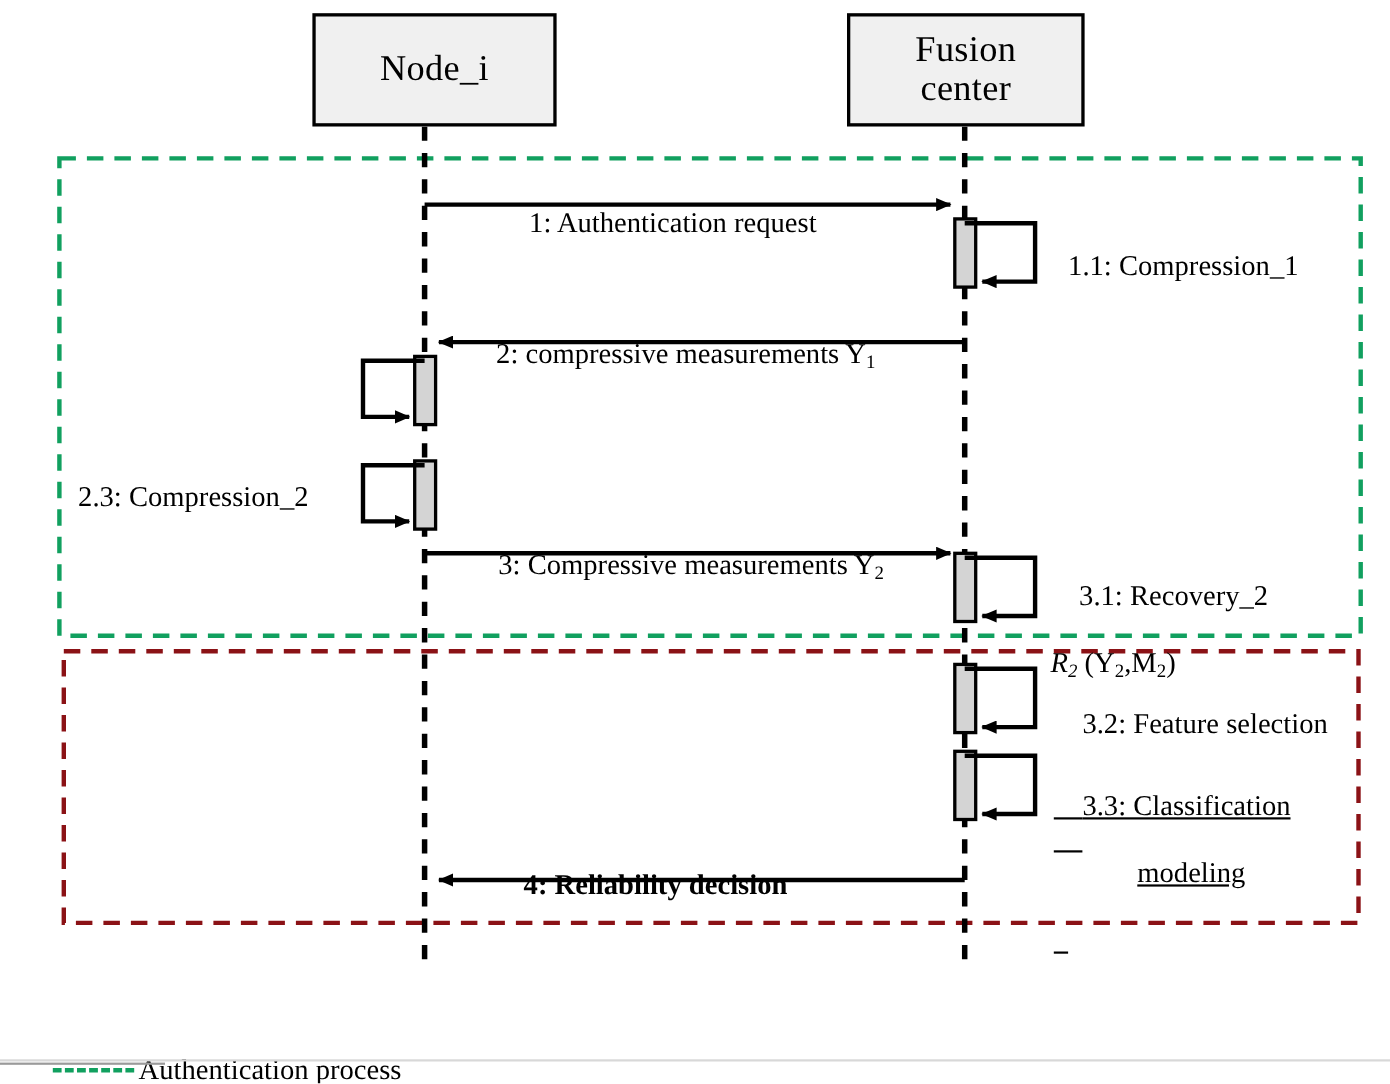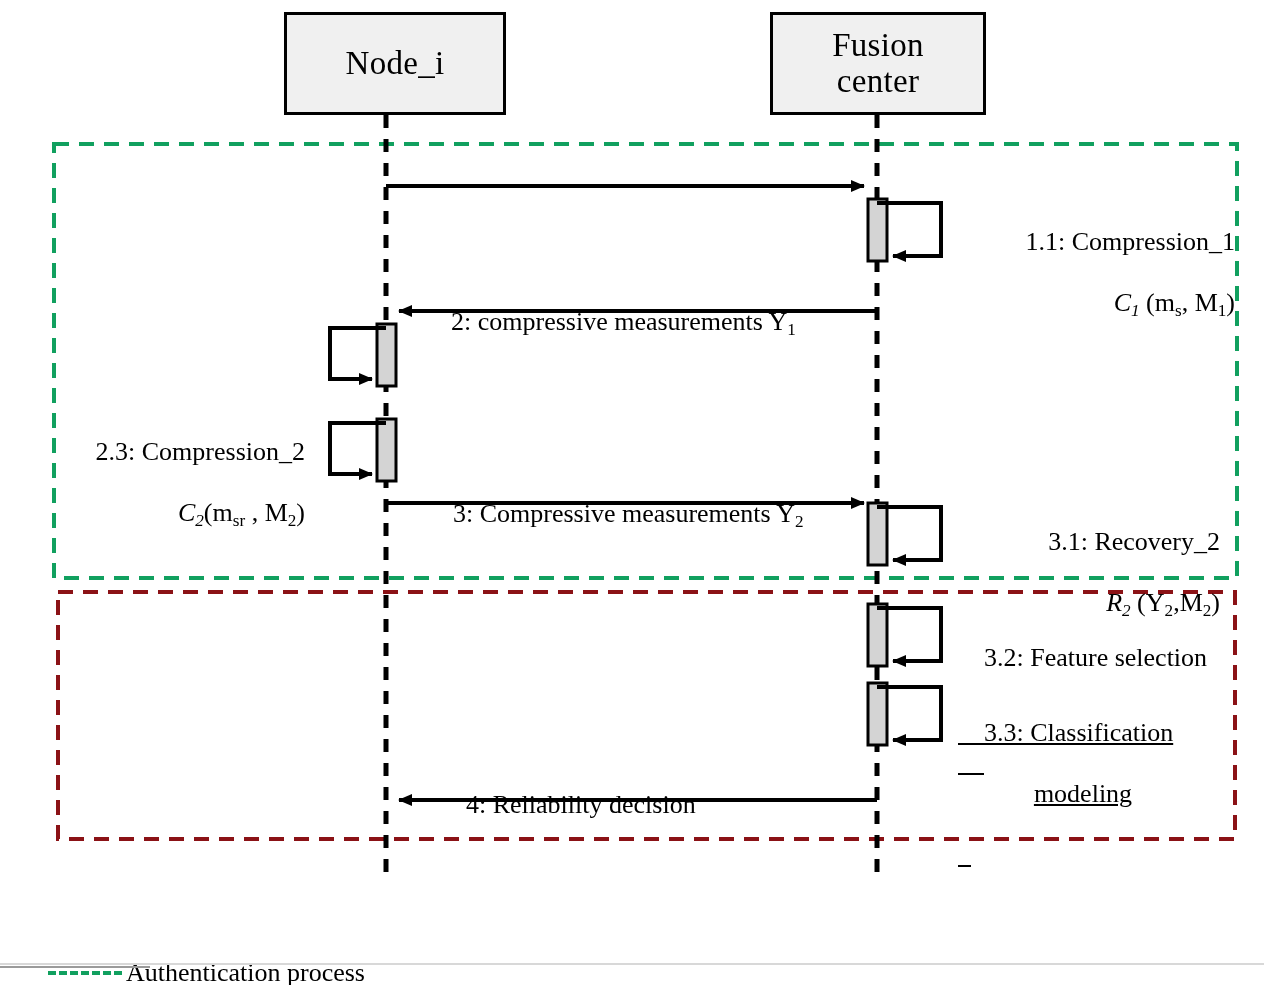--- a/index.html
+++ b/index.html
@@ -38,21 +38,21 @@
     line-height: 1.08;
     letter-spacing: 0.3px;
   }
   .lbl {
     position: absolute;
     font-size: 26px;
     line-height: 1.18;
     white-space: pre;
   }
   .lbl .l2 { display: block; }
-  .lbl.right-al { text-align: right; }
+  .lbl.right-al { }
   i.it { font-style: italic; }
   sub { font-size: 0.66em; vertical-align: -0.28em; }
   .msg-text {
     position: absolute;
     font-size: 26px;
     white-space: pre;
   }
   .legend {
     position: absolute;
     font-size: 26px;
@@ -137,44 +137,45 @@
 
   <div class="lifeline-box" style="left:770px; top:12px; width:216px; height:103px; flex-direction:column;">
     <span>Fusion</span>
     <span>center</span>
   </div>
 
   <div class="lifeline-box" style="left:284px; top:12px; width:222px; height:103px;">
     <span>Node_i</span>
   </div>
 
+  <div class="msg-text" style="left:455px; top:158px;">
+    <span>1: Authentication request</span>
+  </div>
 
   <div class="msg-text" style="left:425px; top:277px;">
     <span>2: compressive measurements Y</span><sub>1</sub>
   </div>
 
   <div class="msg-text" style="left:427px; top:469px;">
     <span>3: Compressive measurements Y</span><sub>2</sub>
   </div>
 
-  <div class="msg-text" style="left:440px; top:760px;">
+  <div class="msg-text" style="left:450px; top:760px;font-weight:bold;">
     <span>4: Reliability decision</span>
   </div>
 
   <div class="lbl right-al" style="left:945px; top:196px; width:290px;">
     <span>1.1: Compression_1</span>
-    <span class="l2"><i class="it">C</i><i class="it"><sub>1</sub></i><span> (m</span><sub>s</sub><span>, M</span><sub>1</sub><span>)</span></span>
   </div>
 
   <div class="lbl right-al" style="left:40px; top:310px; width:275px;">
   </div>
 
-  <div class="lbl right-al" style="left:15px; top:406px; width:290px;">
+  <div class="lbl right-al" style="left:45px; top:406px; width:290px;">
     <span>2.3: Compression_2</span>
-    <span class="l2"><i class="it">C</i><i class="it"><sub>2</sub></i><span>(m</span><sub>sr</sub><span> , M</span><sub>2</sub><span>)</span></span>
   </div>
 
   <div class="lbl right-al" style="left:955px; top:496px; width:265px;">
     <span>3.1: Recovery_2</span>
     <span class="l2"><i class="it">R</i><i class="it"><sub>2</sub></i><span> (Y</span><sub>2</sub><span>,M</span><sub>2</sub><span>)</span></span>
   </div>
 
   <div class="lbl" style="left:958px; top:612px; width:290px;">
     <span>3.2: Feature selection</span>
   </div>

